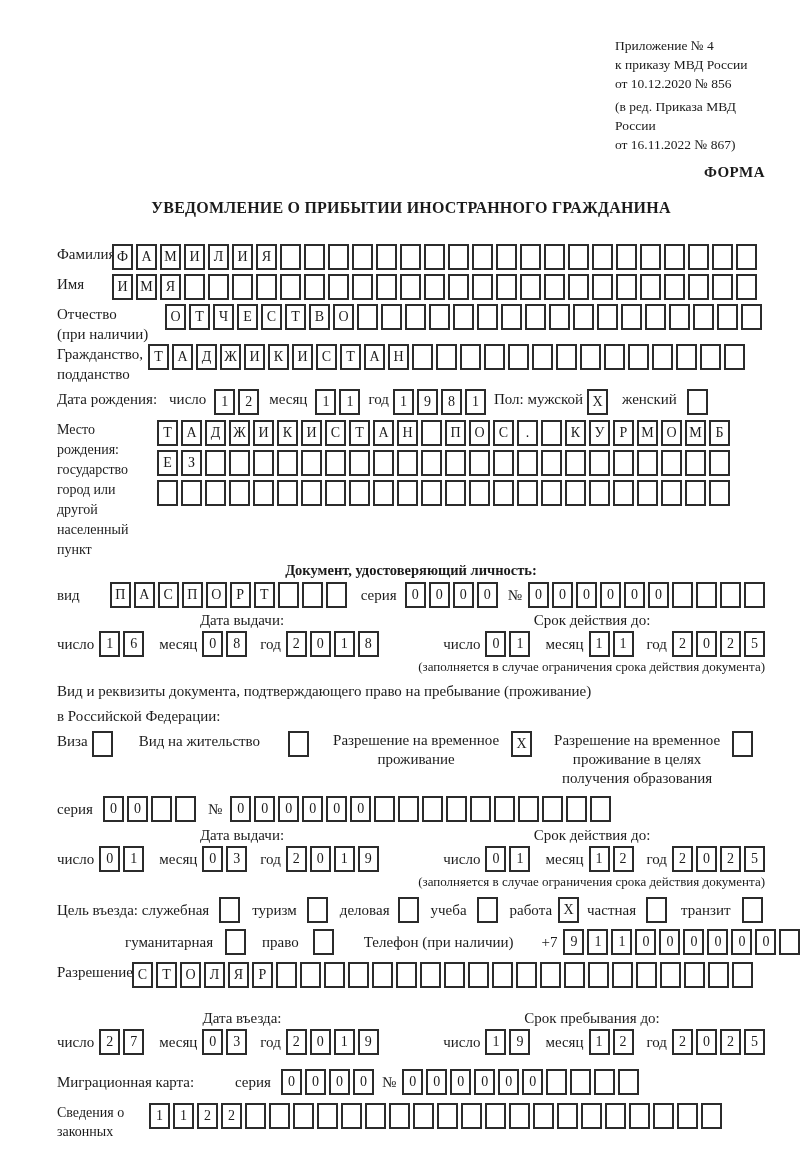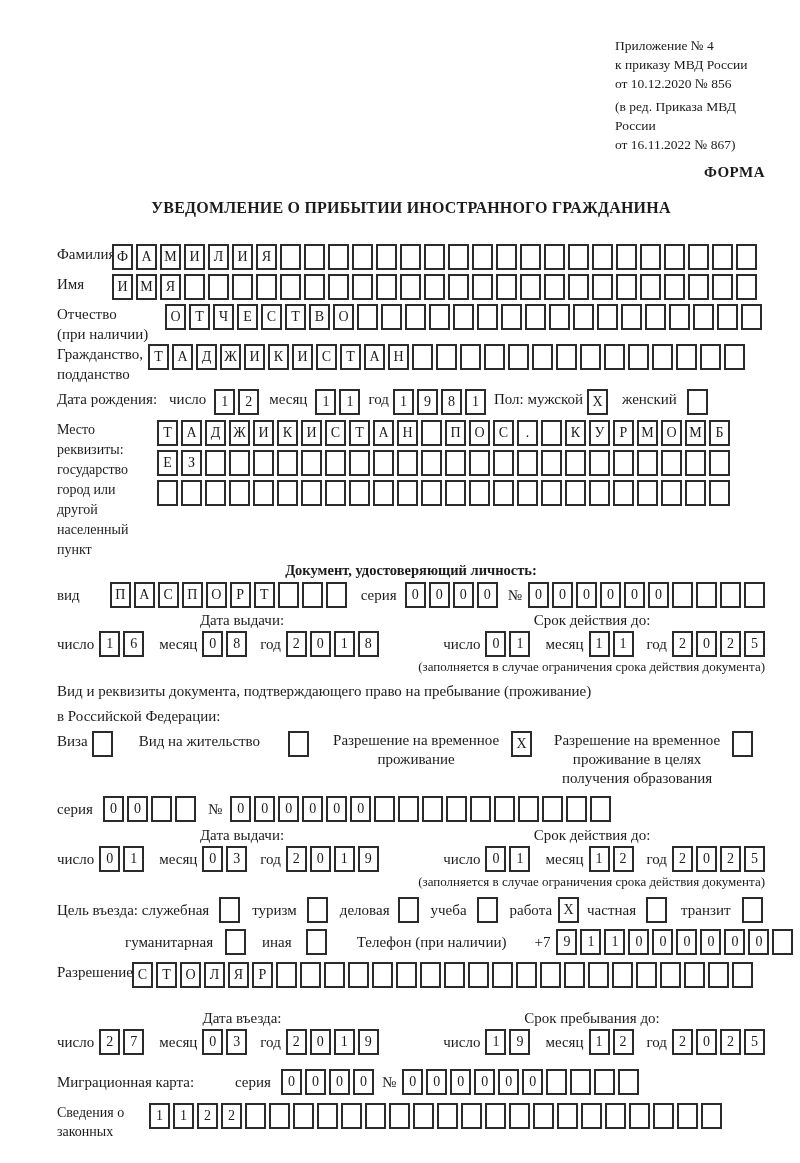--- a/index.html
+++ b/index.html
@@ -198,21 +198,21 @@
         <span class="cell">1</span>
       </span>
     <span class="lbl" style="margin-left:8px;margin-right:4px">Пол: мужской</span>
     <span class="cell cb">X</span>
     <span class="lbl" style="margin-left:14px;margin-right:10px">женский</span>
     <span class="cell cb"></span>
   </div>
 
   <div class="row" style="margin-top:5px">
     <span class="lblcol" style="width:100px;font-size:14px">
-      <div>Место реквизиты:</div>
+      <div>Место рождения:</div>
       <div>государство</div>
       <div>город или другой</div>
       <div>населенный пункт</div>
     </span>
     <span class="stack">
       <span class="cells">
           <span class="cell">Т</span>
           <span class="cell">А</span>
           <span class="cell">Д</span>
           <span class="cell">Ж</span>
@@ -489,21 +489,21 @@
     <span class="cell cb" style="margin-left:6px">X</span>
     <span class="lbl" style="margin-left:8px">частная</span>
     <span class="cell cb" style="margin-left:10px"></span>
     <span class="lbl" style="margin-left:14px">транзит</span>
     <span class="cell cb" style="margin-left:12px"></span>
   </div>
 
   <div class="row" style="margin-top:6px;align-items:center;margin-left:68px">
     <span class="lbl">гуманитарная</span>
     <span class="cell cb" style="margin-left:12px"></span>
-    <span class="lbl" style="margin-left:16px">иная</span>
+    <span class="lbl" style="margin-left:16px">право</span>
     <span class="cell cb" style="margin-left:14px"></span>
     <span class="lbl" style="margin-left:30px">Телефон (при наличии)</span>
     <span class="lbl" style="margin-left:28px;margin-right:6px">+7</span>
     <span class="cells">
         <span class="cell">9</span>
         <span class="cell">1</span>
         <span class="cell">1</span>
         <span class="cell">0</span>
         <span class="cell">0</span>
         <span class="cell">0</span>

